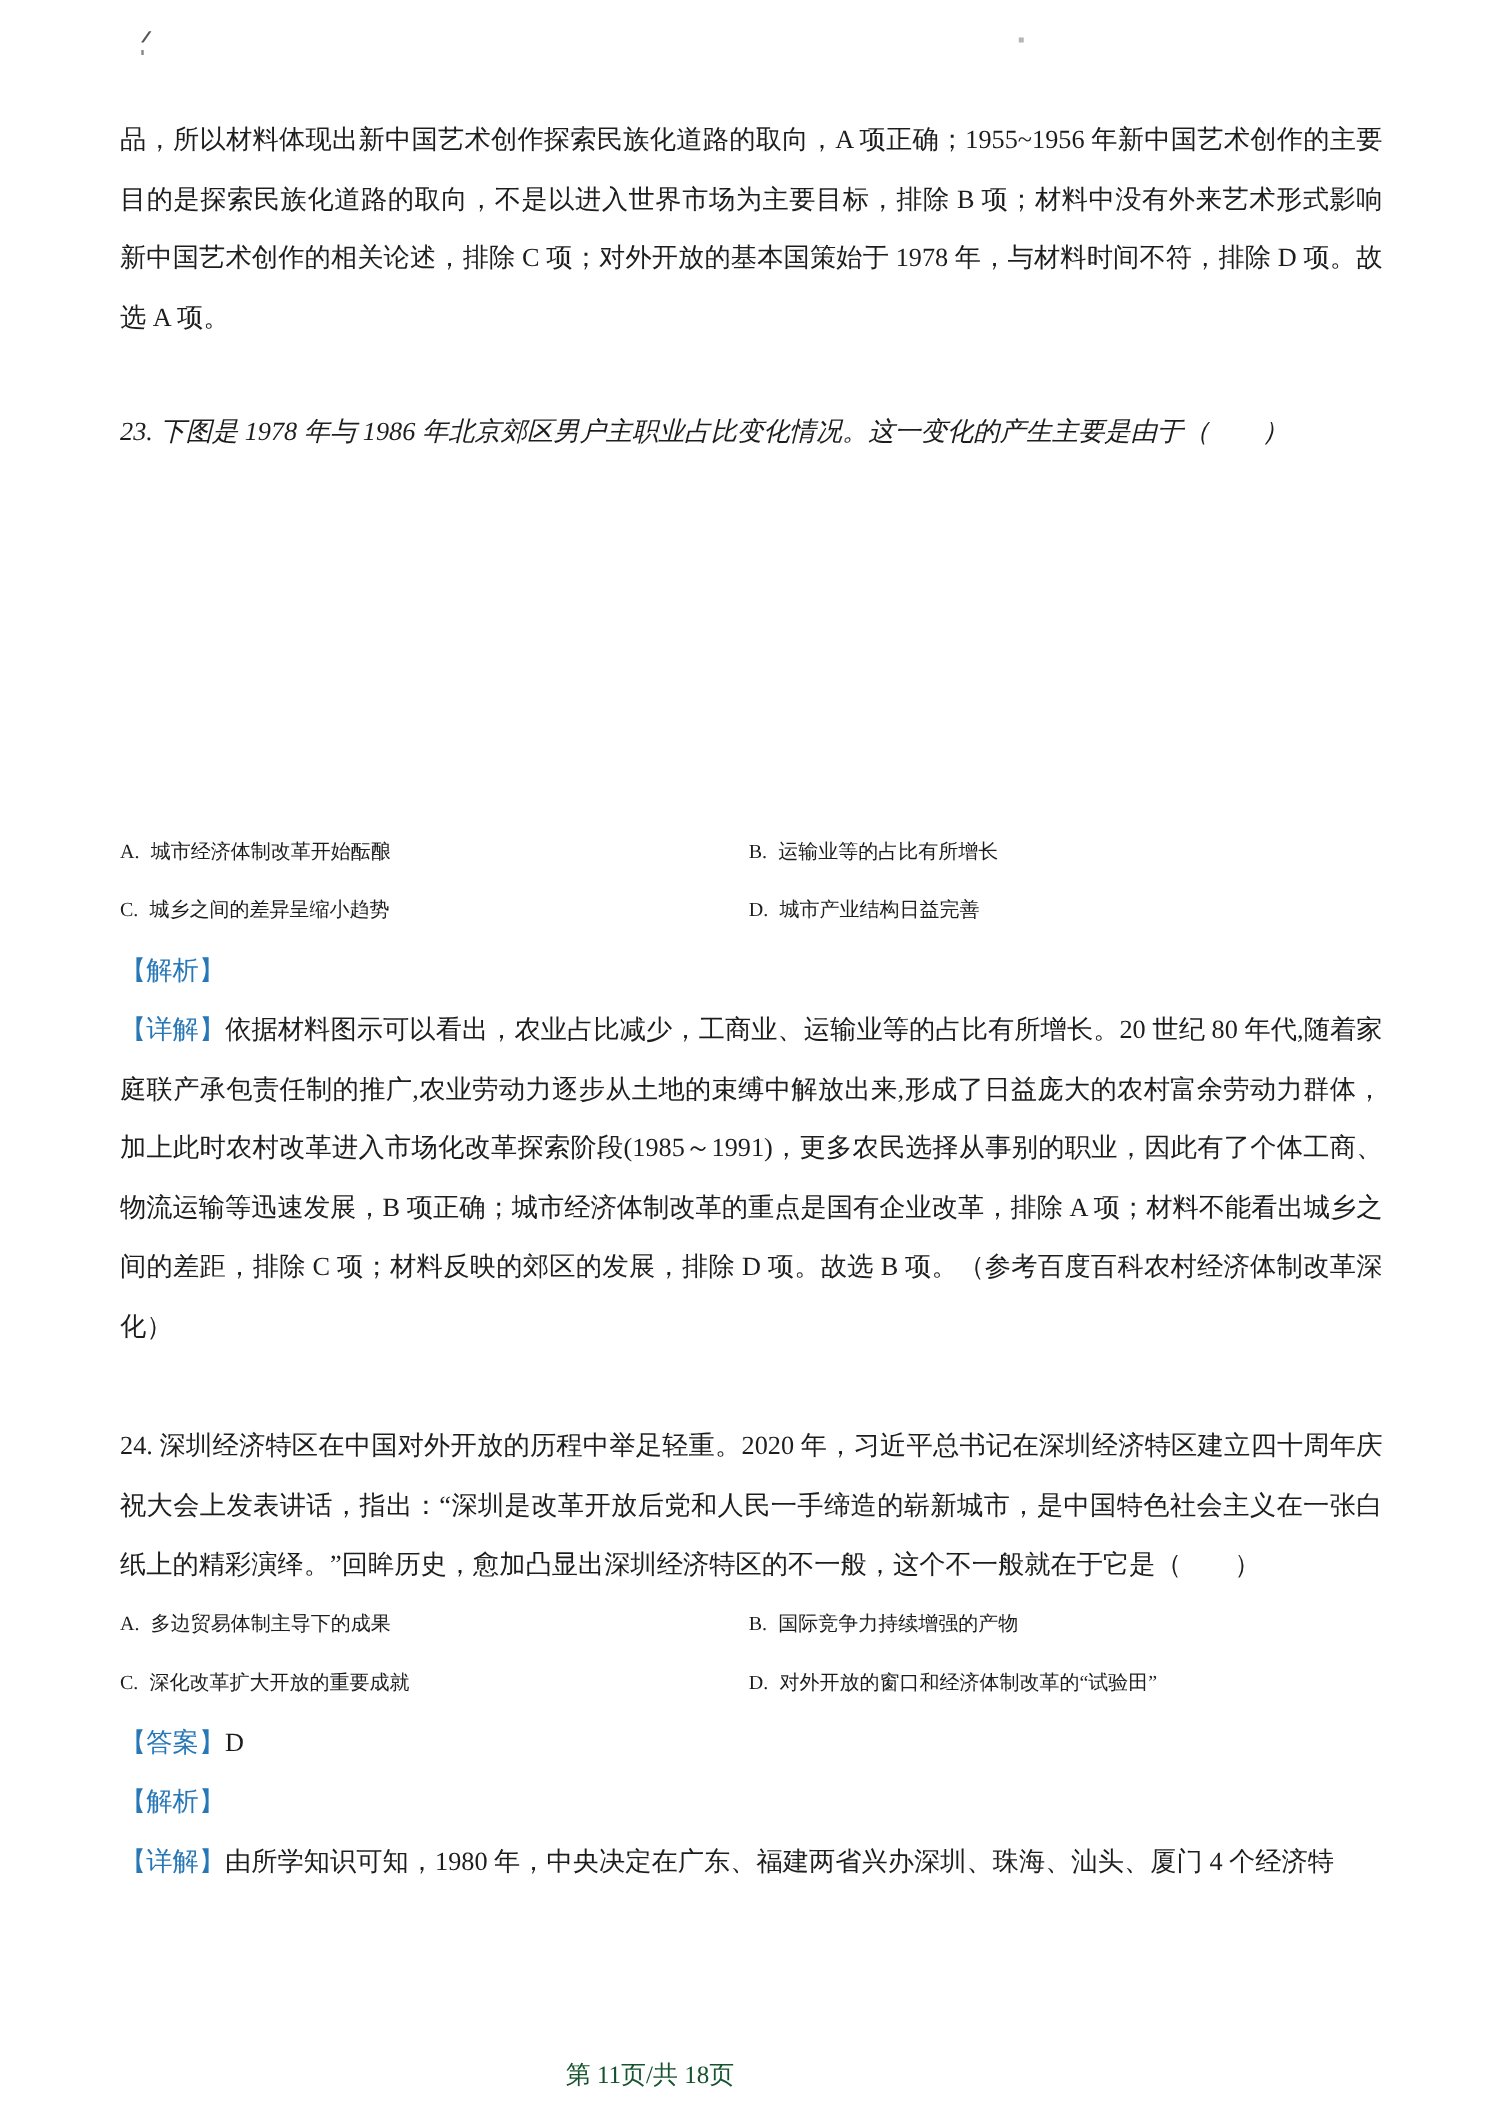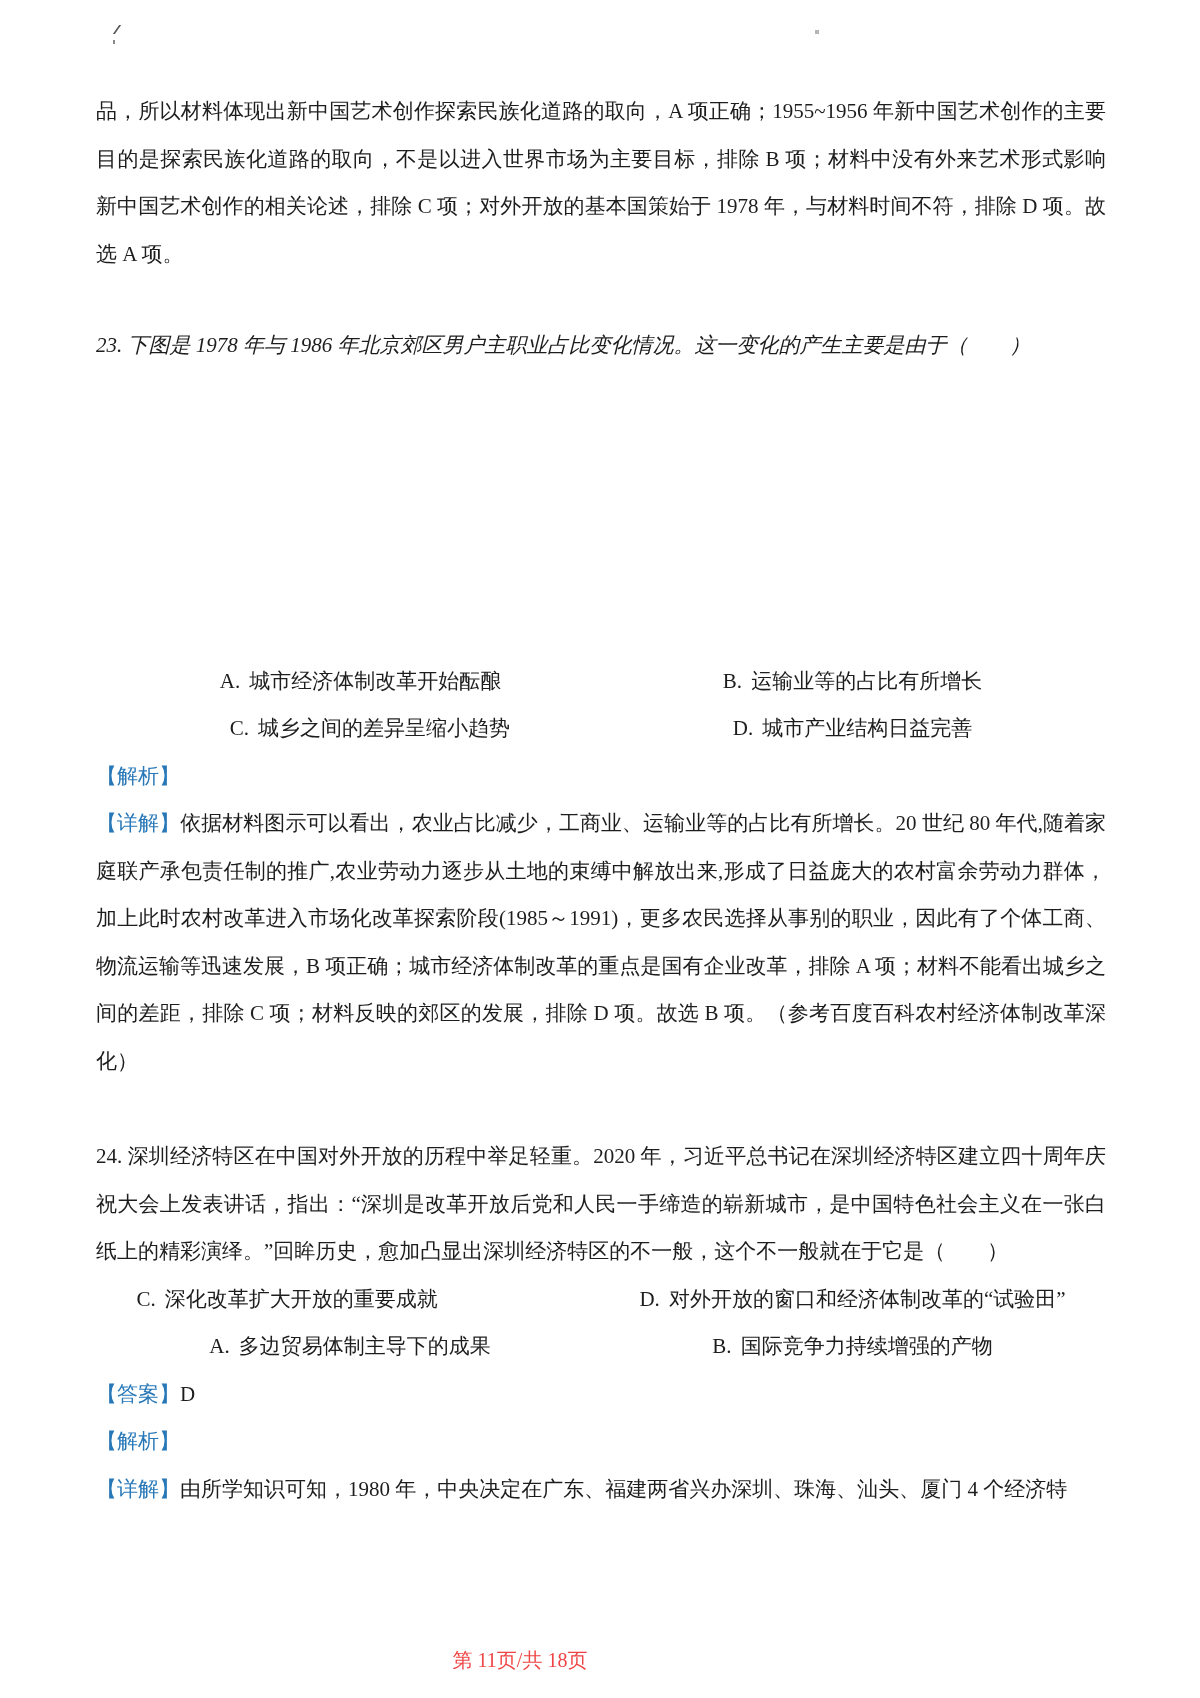--- a/index.html
+++ b/index.html
@@ -33,23 +33,22 @@
   .stem {
     margin-top: 44px;
     font-style: italic;
   }
   .figure-blank {
     height: 288px;
     background: #ffffff;
   }
   .opt-row {
     display: flex;
-    font-size: 21px;
+    font-size: 16px;
     line-height: 47.5px;
-    justify-content: center;
   }
   .opt {
     white-space: nowrap;
   }
   .opt-left {
     width: 503px;
     flex: 0 0 503px;
   }
   .opt-label {
     margin-right: 9px;
@@ -66,21 +65,21 @@
     margin-top: 48px;
   }
   .footer {
     position: absolute;
     left: 0;
     top: 1640px;
     width: 1040px;
     text-align: center;
     font-size: 20px;
     line-height: 40px;
-    color: #ef4444;
+    color: #14532d;
   }
   .artifact {
     position: absolute;
     background: #6a6a6a;
   }
   .artifact-slash {
     left: 109px;
     top: 25px;
     width: 7px;
     height: 9px;
@@ -130,26 +129,26 @@
     </div>
 
 
     <p class="ans-line"><span class="label-blue">【解析】</span></p>
 
     <p class="para"><span class="label-blue">【详解】</span><span>依据材料图示可以看出，农业占比减少，工商业、运输业等的占比有所增长。20 世纪 80 年代,随着家庭联产承包责任制的推广,农业劳动力逐步从土地的束缚中解放出来,形成了日益庞大的农村富余劳动力群体，加上此时农村改革进入市场化改革探索阶段(1985～1991)，更多农民选择从事别的职业，因此有了个体工商、物流运输等迅速发展，B 项正确；城市经济体制改革的重点是国有企业改革，排除 A 项；材料不能看出城乡之间的差距，排除 C 项；材料反映的郊区的发展，排除 D 项。故选 B 项。（参考百度百科农村经济体制改革深化）</span></p>
 
     <p class="para q24-block">24. 深圳经济特区在中国对外开放的历程中举足轻重。2020 年，习近平总书记在深圳经济特区建立四十周年庆祝大会上发表讲话，指出：“深圳是改革开放后党和人民一手缔造的崭新城市，是中国特色社会主义在一张白纸上的精彩演绎。”回眸历史，愈加凸显出深圳经济特区的不一般，这个不一般就在于它是（　　）</p>
 
     <div class="opt-row">
+      <span class="opt opt-left"><span class="opt-label">A.</span><span>多边贸易体制主导下的成果</span></span>
+      <span class="opt"><span class="opt-label">B.</span><span>国际竞争力持续增强的产物</span></span>
+    </div>
+    <div class="opt-row">
       <span class="opt opt-left"><span class="opt-label">C.</span><span>深化改革扩大开放的重要成就</span></span>
       <span class="opt"><span class="opt-label">D.</span><span>对外开放的窗口和经济体制改革的“试验田”</span></span>
-    </div>
-    <div class="opt-row">
-      <span class="opt opt-left"><span class="opt-label">A.</span><span>多边贸易体制主导下的成果</span></span>
-      <span class="opt"><span class="opt-label">B.</span><span>国际竞争力持续增强的产物</span></span>
     </div>
 
     <p class="ans-line"><span class="label-blue">【答案】</span><span>D</span></p>
 
     <p class="ans-line"><span class="label-blue">【解析】</span></p>
 
     <p class="para"><span class="label-blue">【详解】</span><span>由所学知识可知，1980 年，中央决定在广东、福建两省兴办深圳、珠海、汕头、厦门 4 个经济特</span></p>
 
   </div>
 

